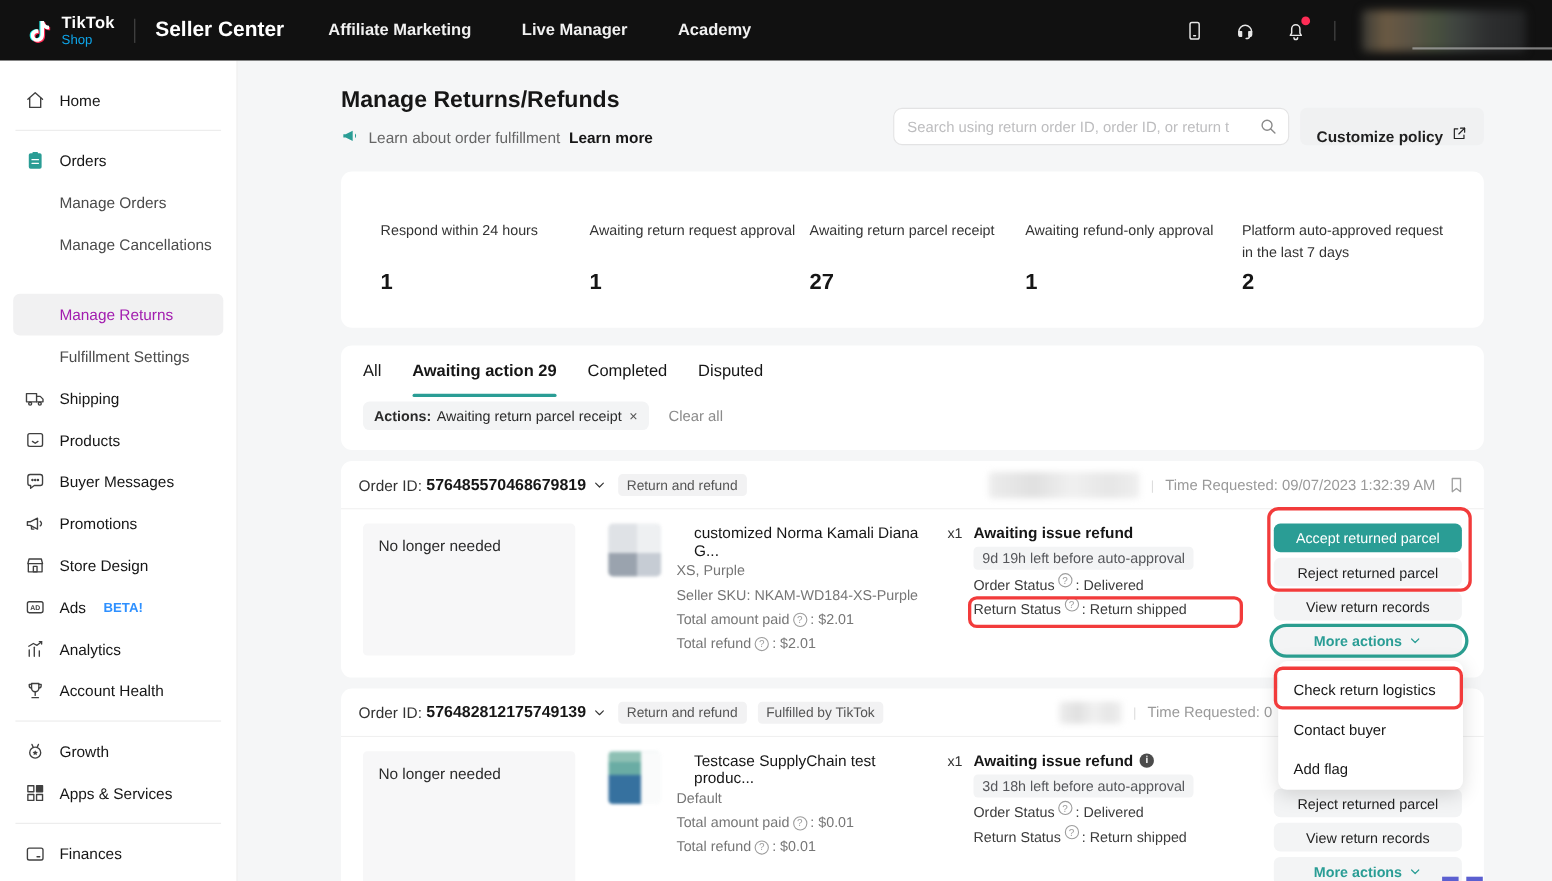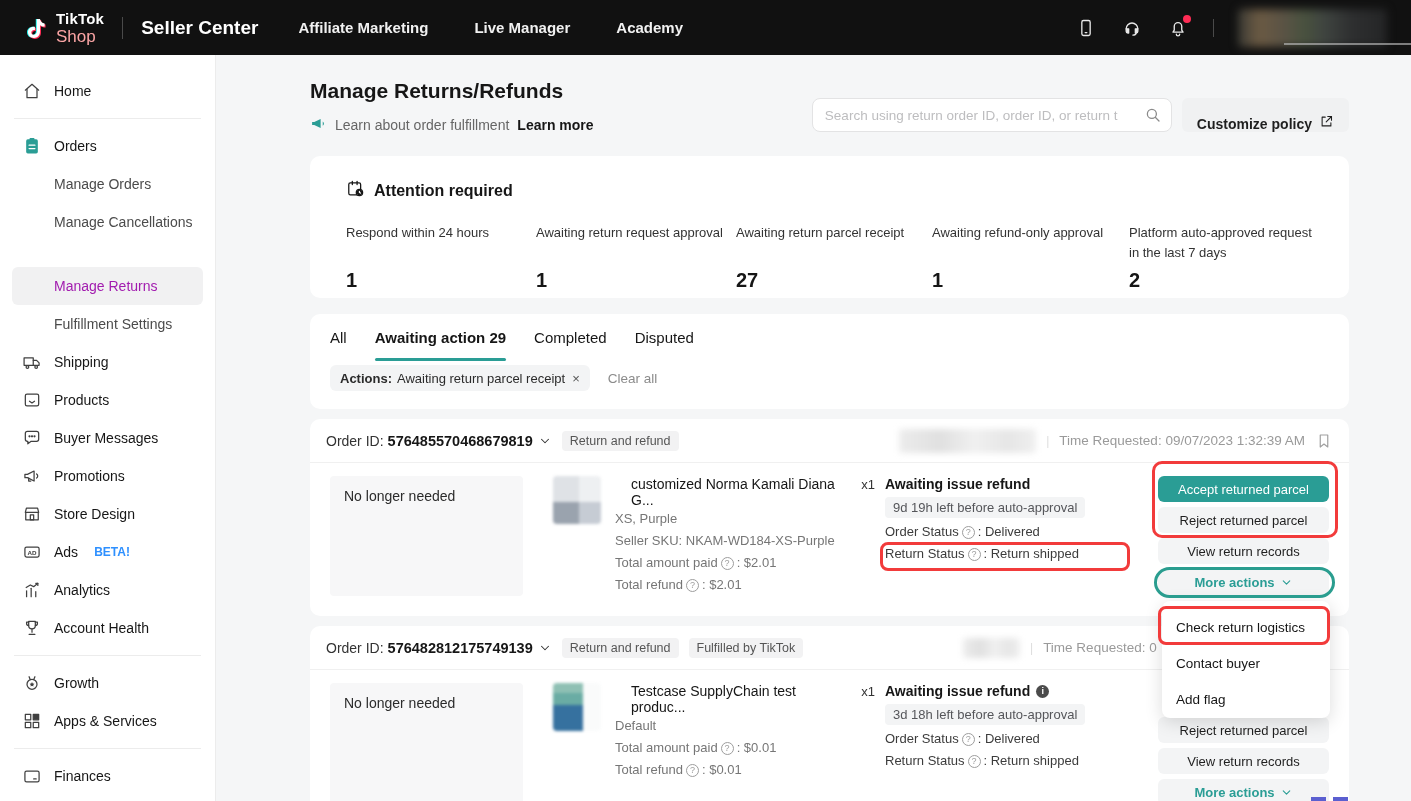--- a/index.html
+++ b/index.html
@@ -7,21 +7,21 @@
     font-family:"Liberation Sans", sans-serif; color:#161616; }
   body { position:relative; }
 
   
   .topnav { position:absolute; left:0; top:0; width:1411px; height:55px; background:#111;
     display:flex; align-items:center; padding:0 24px; z-index:30; }
   .logo-group { display:flex; align-items:center; gap:8px; }
   .logo-note svg { width:24px; height:28px; display:block; }
   .brand-col { display:flex; flex-direction:column; line-height:1; }
   .brand-1 { color:#fff; font-weight:800; font-size:15px; letter-spacing:.2px; }
-  .brand-2 { color:#fca5a5; font-size:17px; margin-top:2px; }
+  .brand-2 { color:#0ea5e9; font-size:12px; margin-top:2px; }
   .nav-div { width:1px; height:22px; background:#4a4a4a; margin:0 18px; }
   .product-name { color:#fff; font-size:19px; font-weight:700; margin-right:40px; }
   .topnav-links { display:flex; gap:46px; }
   .topnav-link { color:#f1f1f1; font-size:15px; font-weight:600; cursor:pointer; }
   .topnav-right { margin-left:auto; display:flex; align-items:center; gap:24px; }
   .tn-icon { position:relative; width:22px; height:22px; display:flex; align-items:center; justify-content:center; cursor:pointer; }
   .tn-icon svg { width:20px; height:20px; fill:none; stroke:#e8e8e8; stroke-width:1.6; stroke-linecap:round; stroke-linejoin:round; }
   .tn-badge { position:absolute; right:-2px; top:-2px; width:8px; height:8px; border-radius:50%; }
   .tn-div { width:1px; height:18px; background:#4a4a4a; }
   .tn-blur { width:149px; height:38px; border-radius:4px; filter:blur(4px);
@@ -121,21 +121,21 @@
   .prod-qty { font-size:13px; color:#333; }
   .prod-line { font-size:13px; color:#767676; line-height:22px; display:flex; align-items:center; gap:3px; }
   .q-icon { width:13px; height:13px; border:1px solid #9d9d9d; border-radius:50%; color:#9d9d9d; font-size:9px;
     display:inline-flex; align-items:center; justify-content:center; flex:none; }
   .i-icon { width:13px; height:13px; background:#4b4b4b; border-radius:50%; color:#fff; font-size:9px; font-weight:700;
     display:inline-flex; align-items:center; justify-content:center; flex:none; }
   .status-col { margin-left:10px; width:240px; flex:none; }
   .status-title-row { display:flex; align-items:center; gap:6px; }
   .status-title { font-size:14px; font-weight:700; }
   .timer-chip { display:inline-block; background:#f3f4f5; border-radius:4px; padding:3px 8px; font-size:13px; color:#55565a; margin:5px 0 3px 0; }
-  .status-line { font-size:13px; color:#3c3c3c; line-height:22px; display:flex; align-items:center; gap:3px; }
+  .status-line { font-size:13px; color:#3c3c3c; line-height:22px; display:flex; gap:3px; }
   .actions-col { margin-left:auto; width:171px; flex:none; display:flex; flex-direction:column; gap:5px; }
   .actions-col.pad2 { padding-top:34px; }
   .act-btn { height:26px; border:none; border-radius:6px; font-size:13px; font-weight:500; cursor:pointer;
     font-family:"Liberation Sans", sans-serif; display:flex; align-items:center; justify-content:center; gap:5px; }
   .act-primary { background:#2a9d95; color:#fff; }
   .act-default { background:#f3f4f5; color:#1f1f1f; }
   .act-more { background:#f3f4f5; color:#2a9d95; font-weight:600; }
   .act-more svg { width:13px; height:13px; fill:none; stroke:#2a9d95; stroke-width:2; stroke-linecap:round; stroke-linejoin:round; }
 
   
@@ -397,33 +397,20 @@
               <path d="M10 5H5v14h14v-5"></path>
               <path d="M14 4h6v6"></path>
               <line x1="20" y1="4" x2="11.5" y2="12.5"></line>
             </svg>
         </span>
       </button>
     </div>
   </div>
 
   <section class="card attention">
-    <div class="att-title-row">
-      <span>
-        <svg viewBox="0 0 24 24">
-            <rect x="3.5" y="5" width="15" height="15" rx="2"></rect>
-            <line x1="8" y1="3" x2="8" y2="7"></line>
-            <line x1="14" y1="3" x2="14" y2="7"></line>
-            <circle cx="17" cy="17" r="4" fill="#fff"></circle>
-            <circle cx="17" cy="17" r="3.4" fill="#161616" stroke="none"></circle>
-            <path d="M17 15.5V17l1.2.8" stroke="#fff"></path>
-          </svg>
-      </span>
-      <span class="att-title">Attention required</span>
-    </div>
     <div class="att-stats">
       <div class="att-col" style="width:190px">
         <span class="att-label">Respond within 24 hours</span>
         <span class="att-value">1</span>
       </div>
       <div class="att-col" style="width:200px">
         <span class="att-label">Awaiting return request approval</span>
         <span class="att-value">1</span>
       </div>
       <div class="att-col" style="width:196px">

